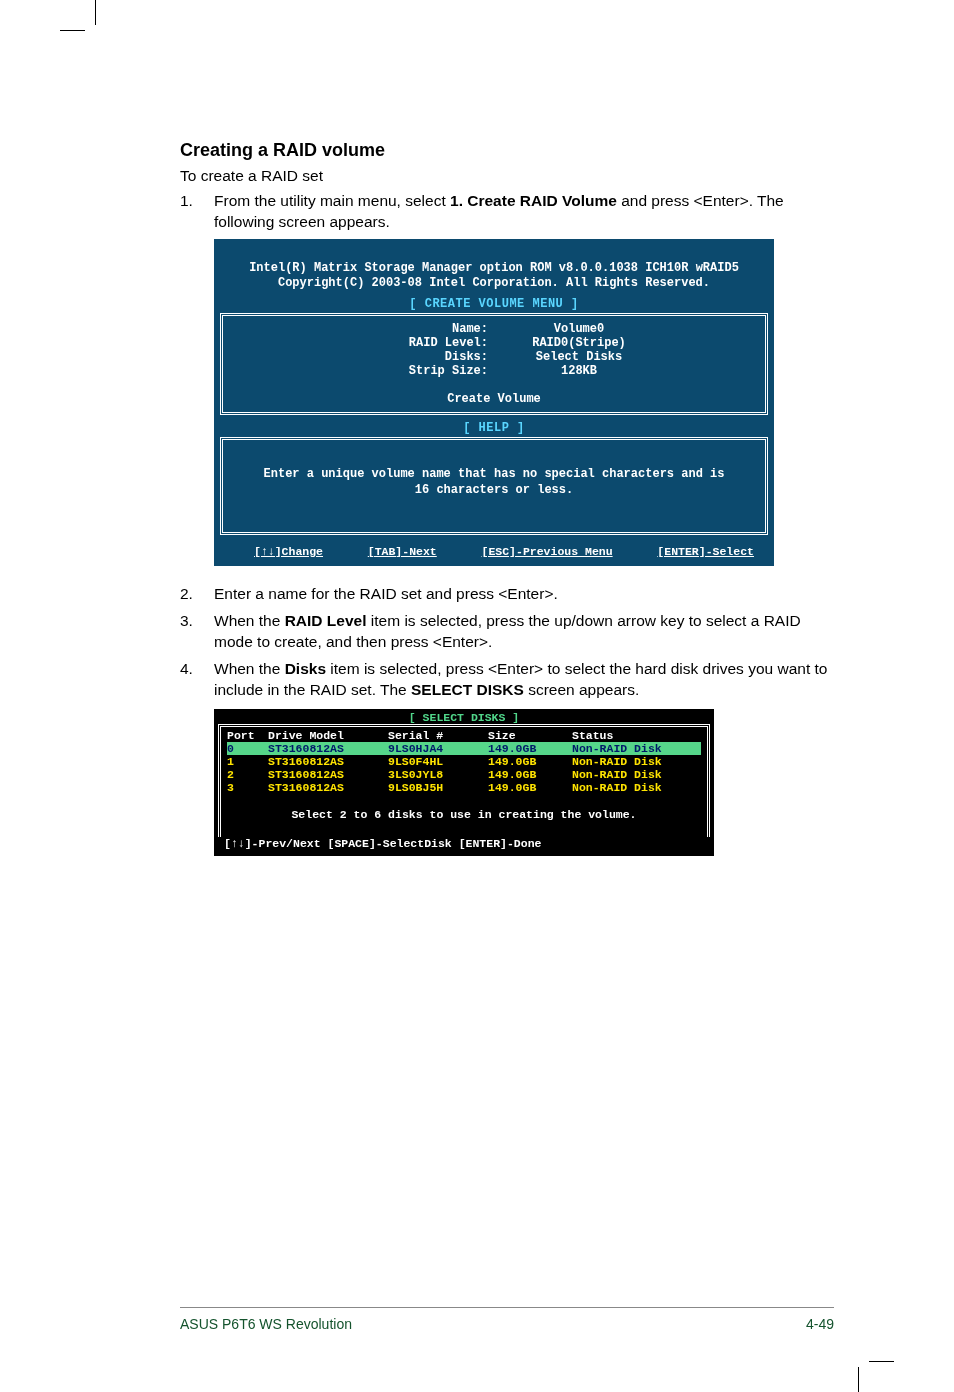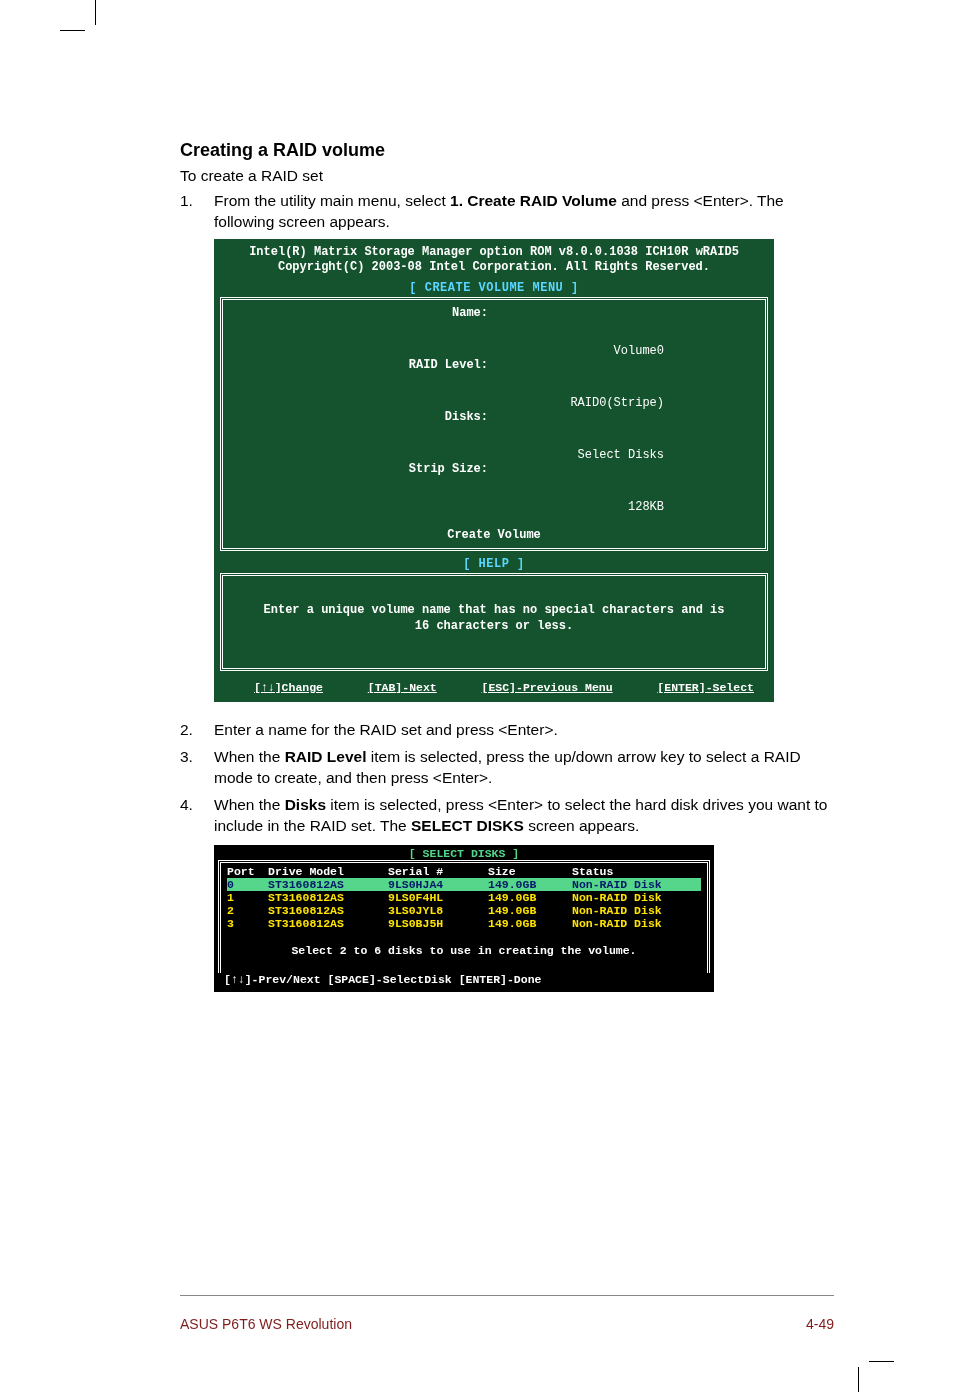--- a/index.html
+++ b/index.html
@@ -14,37 +14,37 @@
     .crop-marks-tl::before { content: ''; position: absolute; top: 30px; left: 0; width: 25px; height: 1px; background: #000; }
     .crop-marks-tl::after { content: ''; position: absolute; top: 0; left: 35px; width: 1px; height: 25px; background: #000; }
     .page { padding: 140px 120px 60px 180px; }
     .section-title { font-size: 18px; font-weight: bold; margin-bottom: 6px; }
     .intro { font-size: 15.5px; margin-bottom: 6px; }
     .step { display: flex; font-size: 15.5px; margin-bottom: 6px; line-height: 1.35; }
     .step-num { width: 34px; flex-shrink: 0; }
     .step-txt { flex: 1; }
     .bios-screen {
       margin: 6px 0 18px 34px;
-      background: #14532d;
+      background: #0c4a6e;
       color: #fff;
       font-family: "Courier New", monospace;
       font-size: 12px;
-      padding: 6px 0 0 0;
+      padding: 22px 0 0 0;
       width: 560px;
     }
     .bios-header { text-align: center; color: #fff; font-weight: bold; line-height: 1.25; padding: 0 8px 4px; }
     .box-title { text-align: center; color: #5ad6ff; font-weight: bold; margin: 2px 0 2px; letter-spacing: 0.5px; }
     .dbl-box {
       border: 3px double #fff;
       margin: 0 6px 6px 6px;
       padding: 6px 10px;
     }
     .kvrow { display: flex; justify-content: center; }
     .kvrow .k { text-align: right; width: 170px; padding-right: 6px; font-weight: bold; }
-    .kvrow .v { text-align: right; width: 170px; font-weight: normal; margin-top: 38px; }
+    .kvrow .v { text-align: center; width: 170px; font-weight: bold; }
     .create-vol { text-align: center; font-weight: bold; margin-top: 14px; }
     .help-text { text-align: center; font-weight: bold; padding: 20px 10px 28px; line-height: 1.35; }
     .bios-footer {
       display: flex; justify-content: space-between;
       padding: 4px 20px 8px 40px; font-weight: bold; font-size: 11.5px; text-decoration: underline;
     }
     .select-disks {
       margin: 8px 0 0 34px;
       background: #000000;
       color: #fff;
@@ -61,22 +61,22 @@
     .sd-hdr .c3, .sd-row .c3 { width: 100px; }
     .sd-hdr .c4, .sd-row .c4 { width: 84px; }
     .sd-hdr .c5, .sd-row .c5 { flex: 1; }
     .sd-hdr { color: #fff; }
     .sd-row { color: #ffe400; }
     .sd-row.sel { background: #56d68a; color: #001a6a; }
     .sd-msg { text-align: center; font-weight: bold; padding: 14px 0 14px; }
     .sd-footer { text-align: left; font-weight: bold; padding: 0 6px 6px 10px; color: #fff; }
     .page-footer {
       position: absolute; left: 180px; right: 120px; bottom: 60px;
-      border-top: 1px solid #888; padding-top: 20px;
-      display: flex; justify-content: space-between; font-size: 14px; color: #7f1d1d;
+      border-top: 1px solid #888; padding-top: 8px;
+      display: flex; justify-content: space-between; font-size: 14px; color: #14532d;
     }
     .page-footer .pn { }
     .bold { font-weight: bold; margin-top: 24px; }
     .crop-br { position: absolute; bottom: 0; right: 60px; width: 40px; height: 60px; }
     .crop-br::before { content: ''; position: absolute; bottom: 30px; right: 0; width: 25px; height: 1px; background: #000; }
     .crop-br::after { content: ''; position: absolute; bottom: 0; right: 35px; width: 1px; height: 25px; background: #000; }
   </style>
 </head>
 <body>
 

